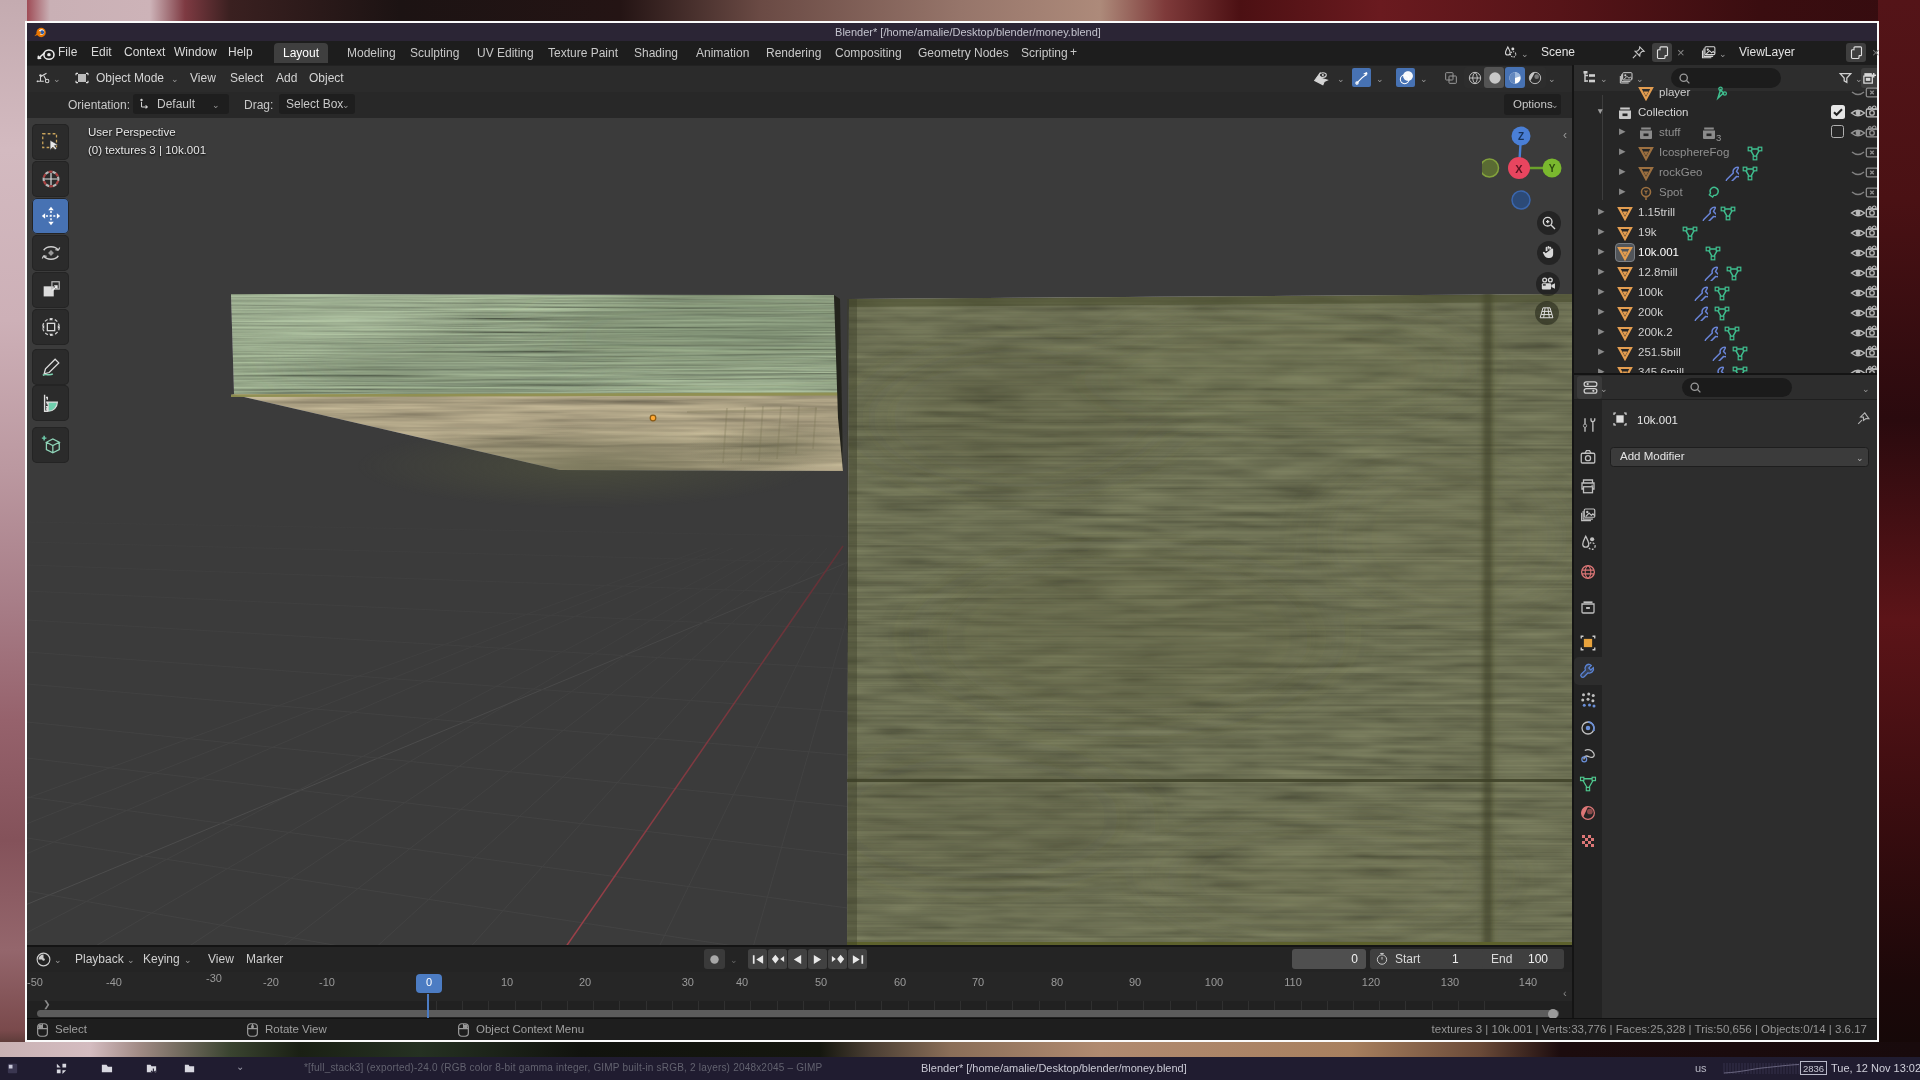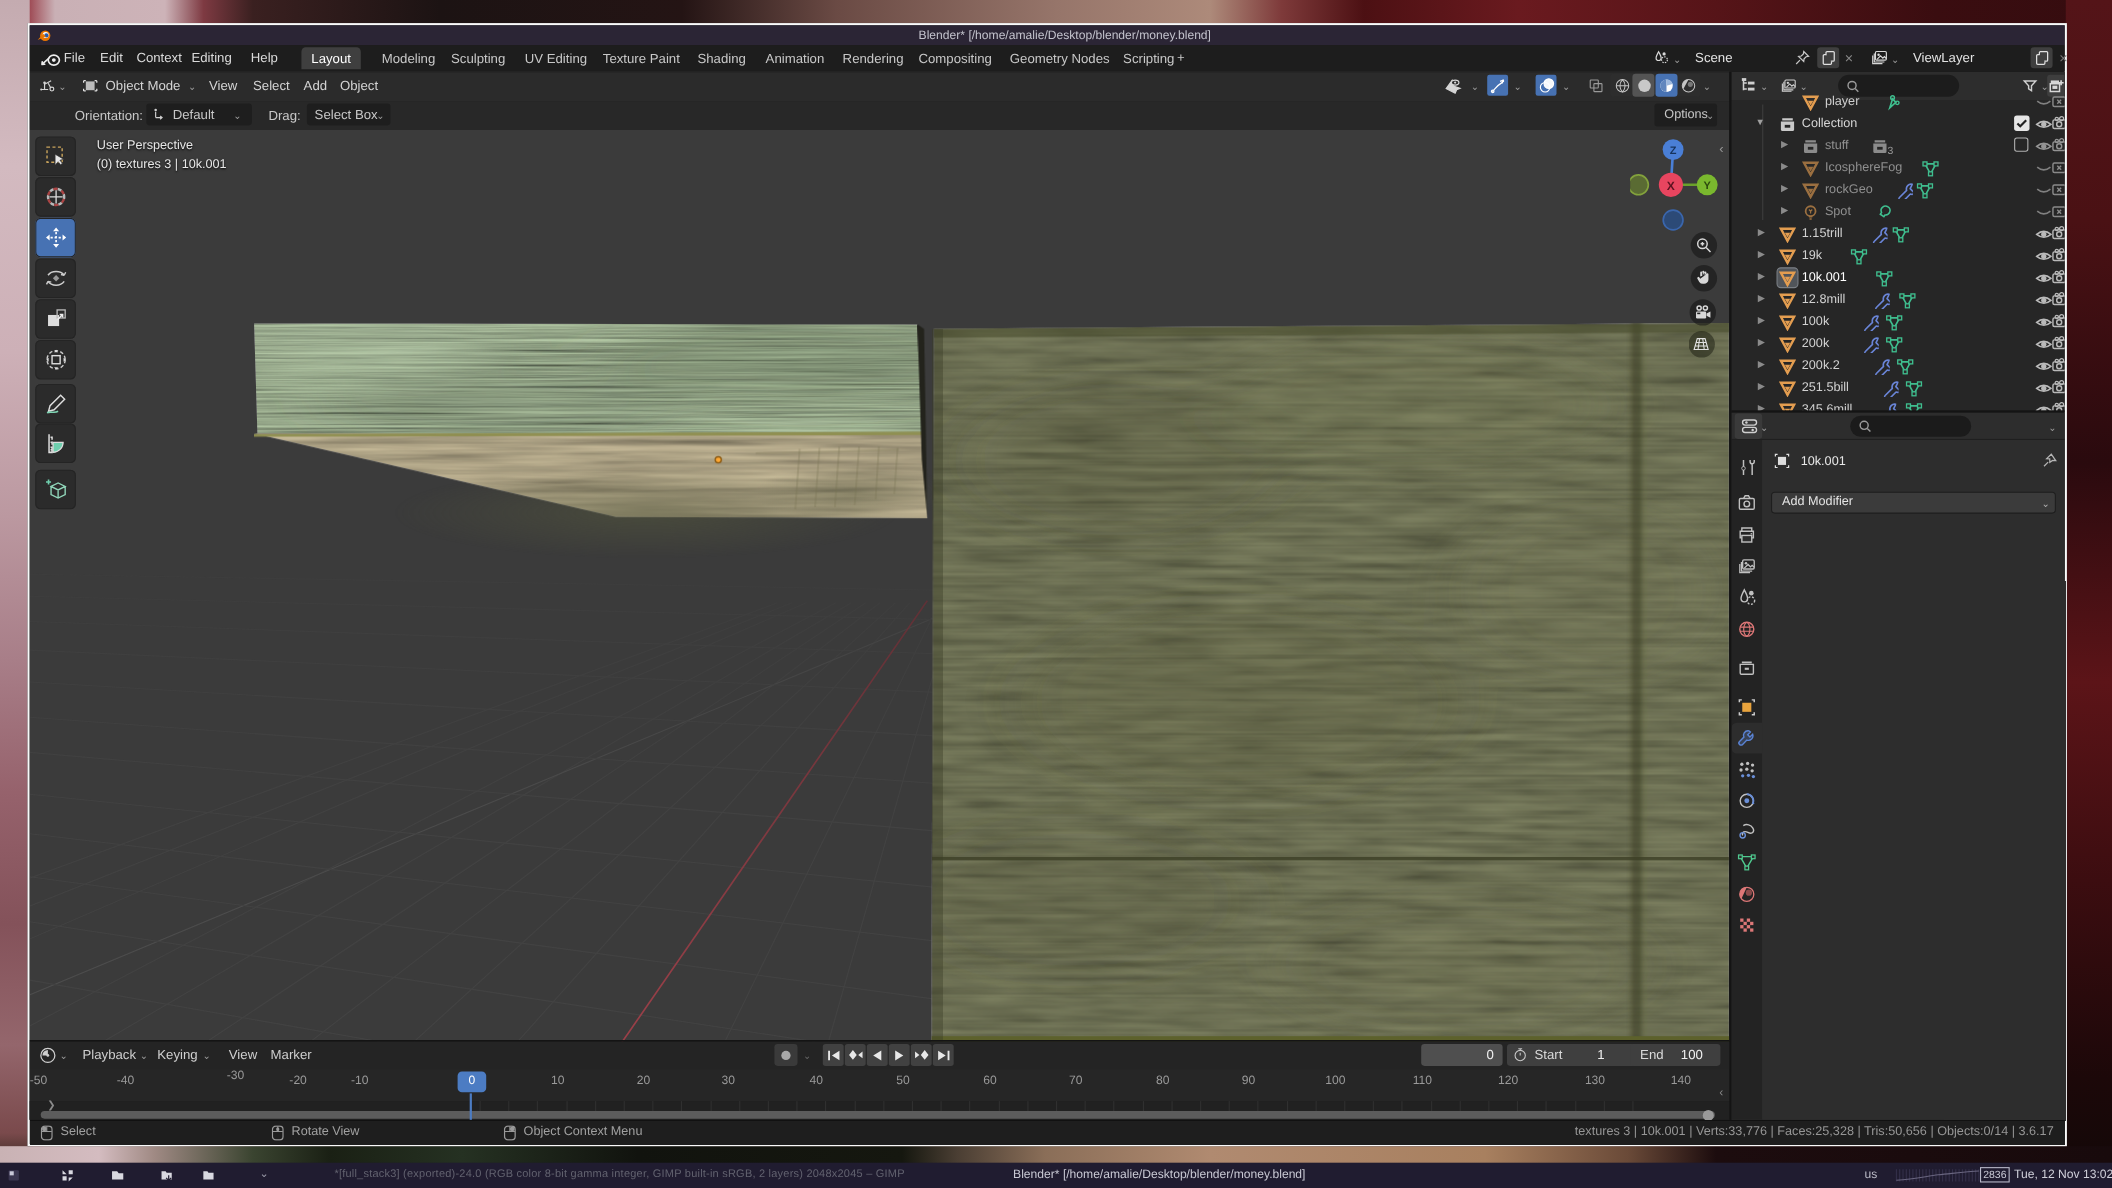--- a/index.html
+++ b/index.html
@@ -108,21 +108,21 @@
     <svg class="a" style="left:10px;top:3px" width="20" height="19" viewBox="0 0 26 24">
         <g fill="none" stroke="#ececec">
           <ellipse cx="15.5" cy="13.5" rx="6.6" ry="6" stroke-width="2"></ellipse>
           <ellipse cx="15.5" cy="13.5" rx="2.3" ry="2.1" fill="#ececec" stroke="none"></ellipse>
           <path d="M9.5 11.5 L1.5 18.5 M1.8 15.5 L1.5 18.5 L4.8 18.3" stroke-width="1.9" stroke-linecap="round" stroke-linejoin="round"></path>
         </g>
       </svg>
     <span class="mitem" style="left:31px">File</span>
     <span class="mitem" style="left:64px">Edit</span>
     <span class="mitem" style="left:97px">Context</span>
-    <span class="mitem" style="left:147px">Editing</span>
+    <span class="mitem" style="left:147px">Window</span>
     <span class="mitem" style="left:201px">Help</span>
     <span class="wtab act" style="left:247px">Layout</span>
     <span class="wtab" style="left:311px">Modeling</span>
     <span class="wtab" style="left:374px">Sculpting</span>
     <span class="wtab" style="left:441px">UV Editing</span>
     <span class="wtab" style="left:512px">Texture Paint</span>
     <span class="wtab" style="left:598px">Shading</span>
     <span class="wtab" style="left:660px">Animation</span>
     <span class="wtab" style="left:730px">Rendering</span>
     <span class="wtab" style="left:799px">Compositing</span>
@@ -998,21 +998,21 @@
     <div id="tlruler">
       <div id="rlabels">
           <span class="a" style="left:-22px;top:4px;width:60px;text-align:center">-50</span>
           <span class="a" style="left:57px;top:4px;width:60px;text-align:center">-40</span>
           <span class="a" style="left:135px;top:0;width:60px;text-align:right">-30</span>
           <span class="a" style="left:214px;top:4px;width:60px;text-align:center">-20</span>
           <span class="a" style="left:292px;top:4px;width:60px;text-align:left">-10</span>
           <span class="a" style="left:371px;top:4px;width:60px;text-align:center">0</span>
           <span class="a" style="left:450px;top:4px;width:60px;text-align:center">10</span>
           <span class="a" style="left:528px;top:4px;width:60px;text-align:center">20</span>
-          <span class="a" style="left:629px;top:4px;width:60px;text-align:left">30</span>
+          <span class="a" style="left:607px;top:4px;width:60px;text-align:right">30</span>
           <span class="a" style="left:685px;top:4px;width:60px;text-align:center">40</span>
           <span class="a" style="left:764px;top:4px;width:60px;text-align:center">50</span>
           <span class="a" style="left:843px;top:4px;width:60px;text-align:center">60</span>
           <span class="a" style="left:921px;top:4px;width:60px;text-align:center">70</span>
           <span class="a" style="left:1000px;top:4px;width:60px;text-align:center">80</span>
           <span class="a" style="left:1078px;top:4px;width:60px;text-align:center">90</span>
           <span class="a" style="left:1157px;top:4px;width:60px;text-align:center">100</span>
           <span class="a" style="left:1236px;top:4px;width:60px;text-align:center">110</span>
           <span class="a" style="left:1314px;top:4px;width:60px;text-align:center">120</span>
           <span class="a" style="left:1393px;top:4px;width:60px;text-align:center">130</span>

